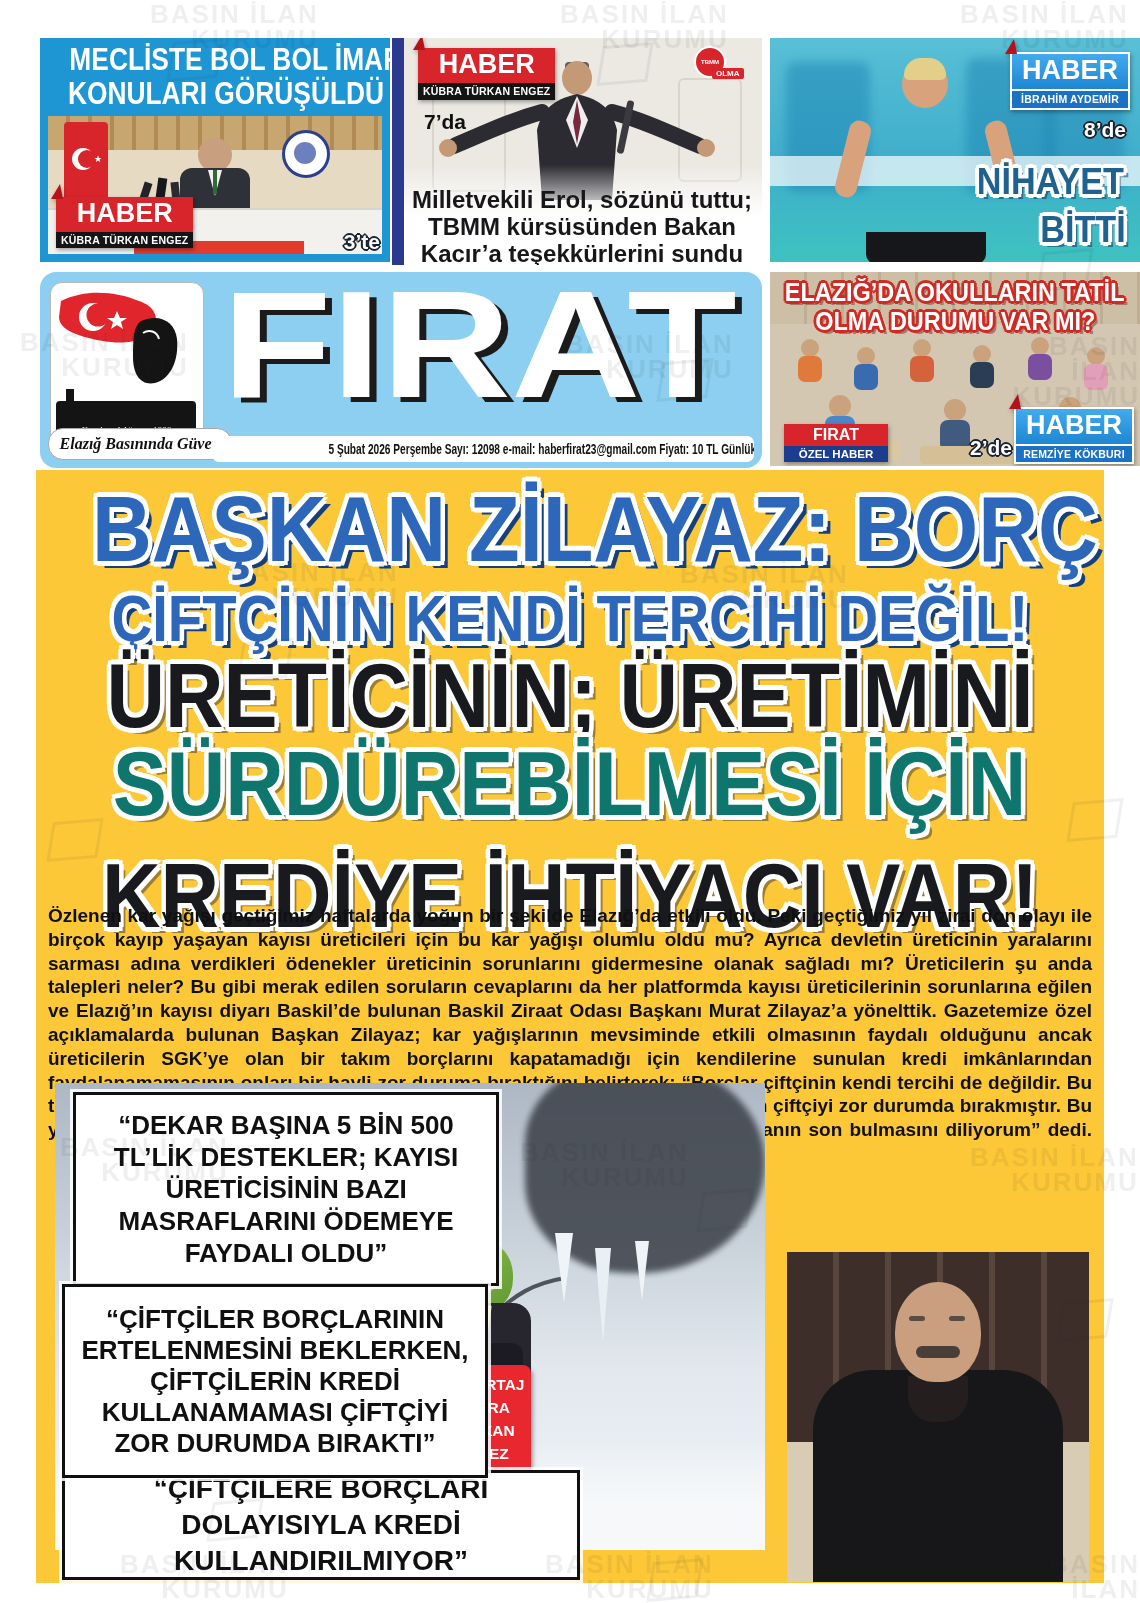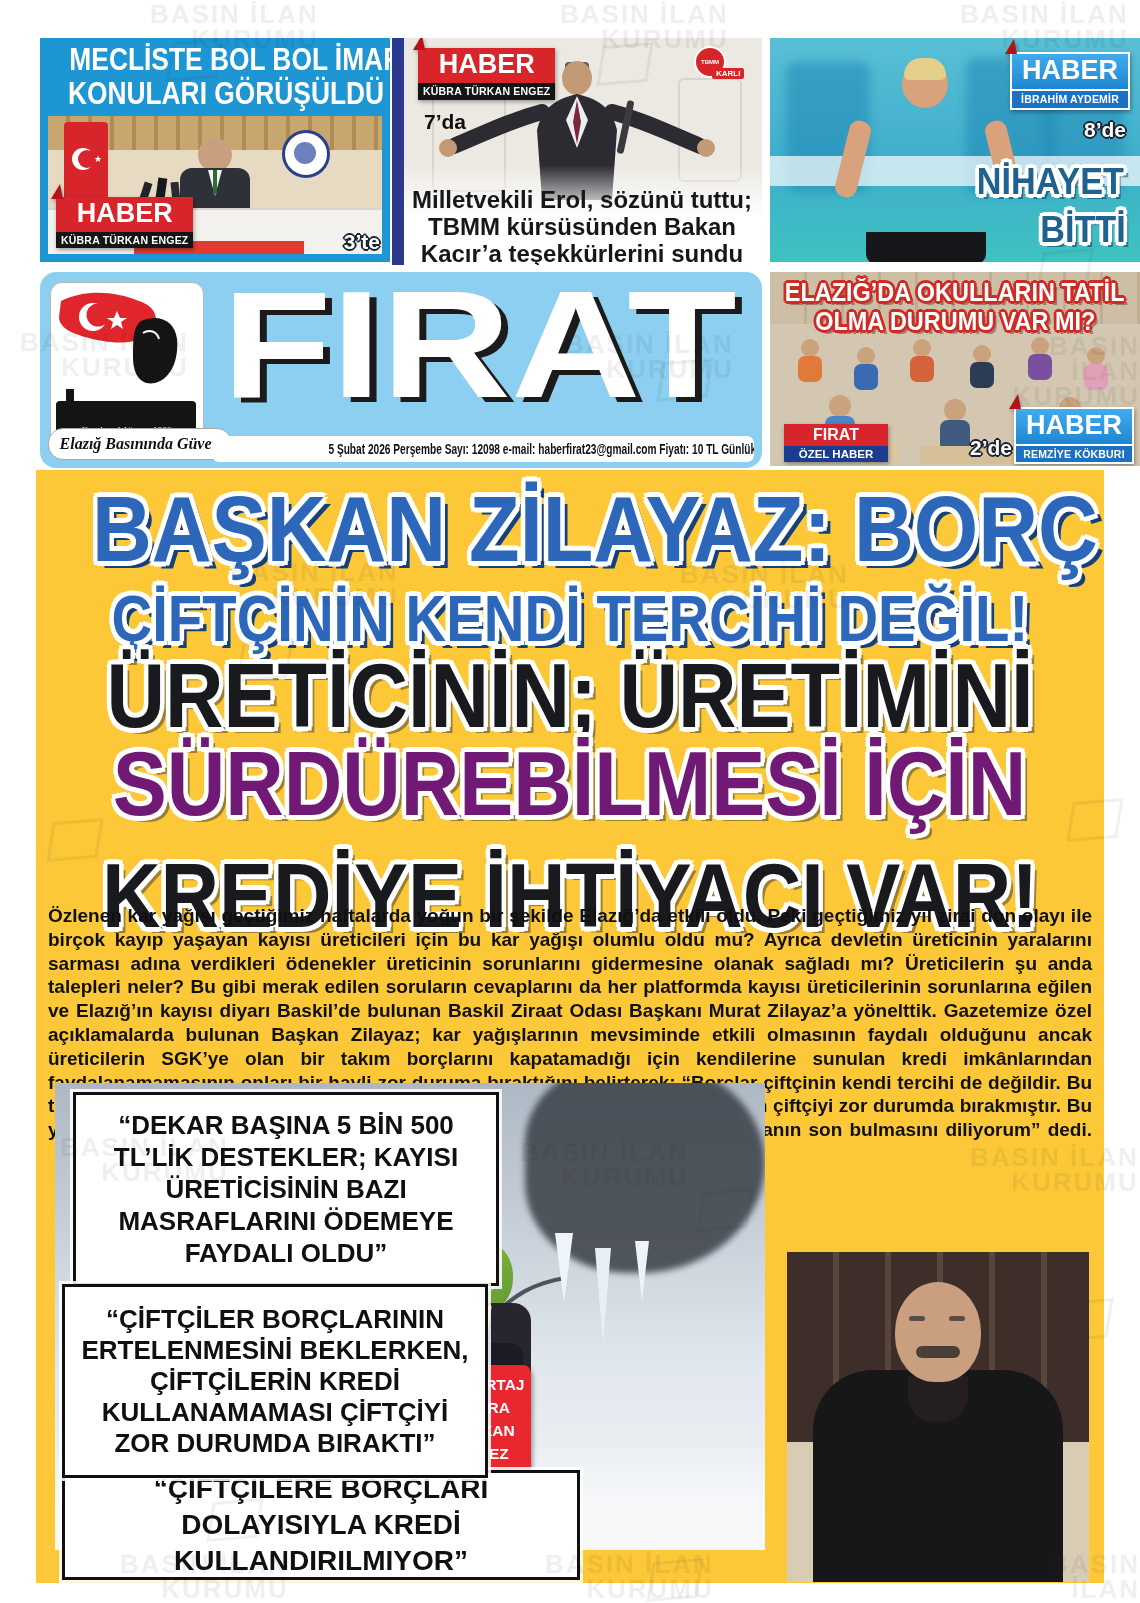--- a/index.html
+++ b/index.html
@@ -89,21 +89,21 @@
     <div class="abs" style="left:0;bottom:0;width:100%;height:100px;background:linear-gradient(rgba(255,255,255,0),#ffffff 52%);"></div>
     <div class="abs ctr b" style="left:16px;right:6px;top:148px;font-size:24px;line-height:27px;color:#17171a;z-index:8;">Milletvekili Erol, sözünü tuttu; TBMM kürsüsünden Bakan Kacır’a teşekkürlerini sundu</div>
     <div class="badge" style="left:26px;top:10px;">
       <span class="flag"></span>
       <span class="main">HABER</span>
       <span class="sub">KÜBRA TÜRKAN ENGEZ</span>
     </div>
     <div class="abs b" style="left:32px;top:72px;font-size:21px;color:#101010;z-index:8;">7’da</div>
     <div class="abs" style="right:12px;top:8px;width:56px;height:40px;z-index:8;">
       <div class="abs" style="left:0;top:0;width:28px;height:28px;border-radius:50%;background:#D7252B;border:2px solid #fff;color:#fff;font-size:6px;font-weight:bold;display:flex;align-items:center;justify-content:center;">TBMM</div>
-      <div class="abs b" style="left:18px;top:22px;background:#D7252B;color:#fff;font-size:8px;padding:1px 4px;border-radius:2px;">KARLI</div>
+      <div class="abs b" style="left:18px;top:22px;background:#D7252B;color:#fff;font-size:8px;padding:1px 4px;border-radius:2px;">OLMA</div>
     </div>
   </div>
 
   <div class="abs" style="left:770px;top:38px;width:370px;height:224px;background:linear-gradient(180deg,#58BFD6 0%,#3FAECB 55%,#3EC2C0 100%);overflow:hidden;">
     <div class="abs" style="left:16px;top:24px;width:84px;height:130px;background:#1E84B4;opacity:.5;filter:blur(5px);border-radius:10px;"></div>
     <div class="abs" style="left:196px;top:20px;width:90px;height:136px;background:#1E84B4;opacity:.5;filter:blur(5px);border-radius:10px;"></div>
     <div class="abs" style="right:16px;top:28px;width:80px;height:126px;background:#1E84B4;opacity:.45;filter:blur(5px);border-radius:10px;"></div>
     <div class="abs" style="left:0;top:118px;width:100%;height:30px;background:rgba(255,255,255,.7);"></div>
     <div class="abs" style="left:58px;top:22px;width:200px;height:202px;">
       <div class="abs" style="left:74px;top:0;width:46px;height:48px;border-radius:50%;background:#d8a27d;">
@@ -197,21 +197,21 @@
     <div class="abs ctr b ring-blue" style="left:0;top:12px;width:100%;font-size:92px;line-height:94px;color:#2D67BA;">
       <span class="cx" style="--sx:.9;">BAŞKAN ZİLAYAZ: BORÇ</span>
     </div>
     <div class="abs ctr b ring-blue" style="left:0;top:116px;width:100%;font-size:64px;line-height:66px;color:#2D67BA;">
       <span class="cx" style="--sx:.88;">ÇİFTÇİNİN KENDİ TERCİHİ DEĞİL!</span>
     </div>
 
     <div class="abs ctr b ring-black" style="left:0;top:182px;width:100%;font-size:90px;line-height:88px;color:#191a1e;">
       <span class="cx" style="--sx:.9;">ÜRETİCİNİN; ÜRETİMİNİ</span>
     </div>
-    <div class="abs ctr b ring-black" style="left:0;top:270px;width:100%;font-size:90px;line-height:88px;color:#701a75;">
+    <div class="abs ctr b ring-black" style="left:0;top:270px;width:100%;font-size:90px;line-height:88px;color:#0f766e;">
       <span class="cx" style="--sx:.9;">SÜRDÜREBİLMESİ İÇİN</span>
     </div>
     <div class="abs ctr b ring-black" style="left:0;top:358px;width:100%;font-size:90px;line-height:88px;color:#191a1e;margin-top:24px;">
       <span class="cx" style="--sx:.9;">KREDİYE İHTİYACI VAR!</span>
     </div>
 
     <div class="abs b" style="left:12px;top:434px;width:1044px;font-size:19px;line-height:23.8px;color:#101010;text-align:justify;">
       <span>Özlenen kar yağışı geçtiğimiz haftalarda yoğun bir şekilde Elazığ’da etkili oldu. Peki geçtiğimiz yıl zirai don olayı ile birçok kayıp yaşayan kayısı üreticileri için bu kar yağışı olumlu oldu mu? Ayrıca devletin üreticinin yaralarını sarması adına verdikleri ödenekler üreticinin sorunlarını gidermesine olanak sağladı mı? Üreticilerin şu anda talepleri neler? Bu gibi merak edilen soruların cevaplarını da her platformda kayısı üreticilerinin sorunlarına eğilen ve Elazığ’ın kayısı diyarı Baskil’de bulunan Baskil Ziraat Odası Başkanı Murat Zilayaz’a yönelttik. Gazetemize özel açıklamalarda bulunan Başkan Zilayaz; kar yağışlarının mevsiminde etkili olmasının faydalı olduğunu ancak üreticilerin SGK’ye olan bir takım borçlarını kapatamadığı için kendilerine sunulan kredi imkânlarından faydalanamamasının onları bir hayli zor duruma bıraktığını belirterek; “Borçlar çiftçinin kendi tercihi de değildir. Bu tüm üreticiler için de aynıdır. Yaşanan felâketler, hastalıklar ve ekonomik durum çiftçiyi zor durumda bırakmıştır. Bu yüzden borçlanmıştır ve primlerini de ödeyememiştir bir an önce bu uygulamanın son bulmasını diliyorum” dedi.</span>
       <span style="margin-left:8px;">■5’te</span>
     </div>

